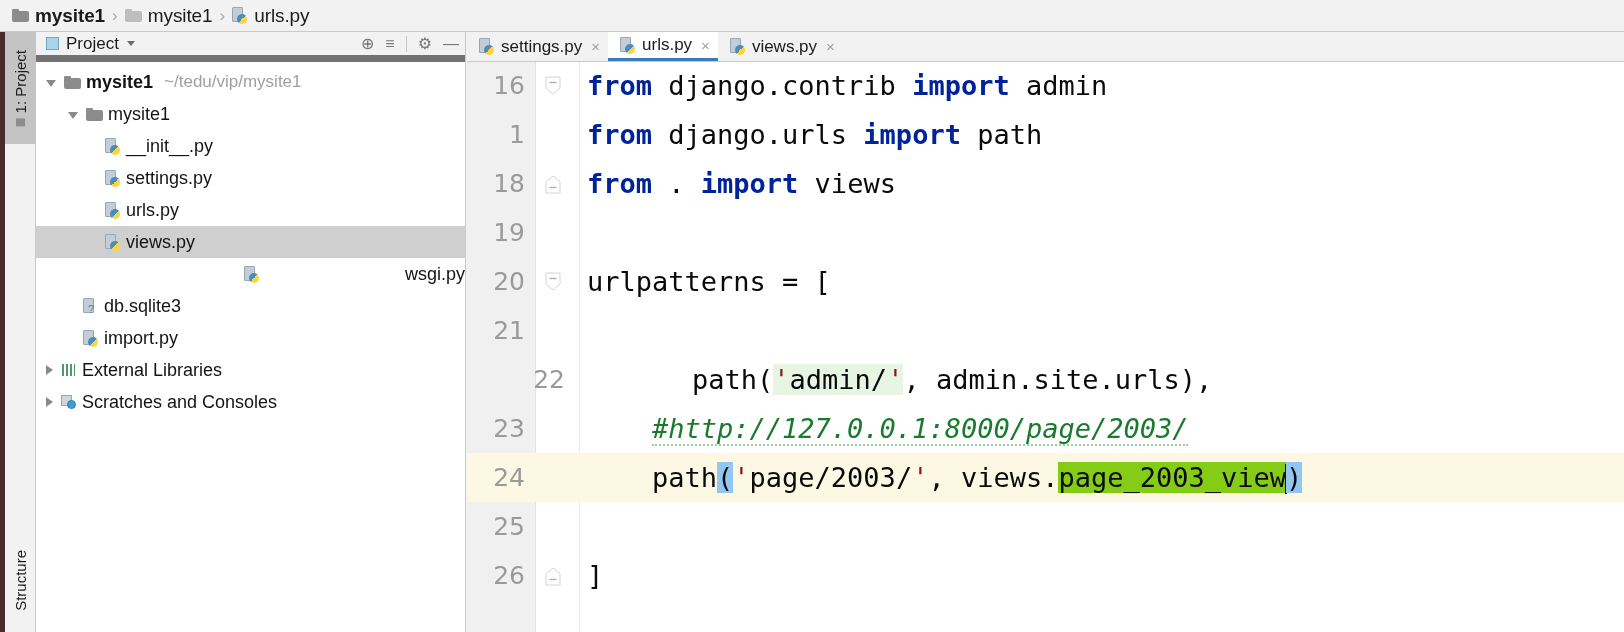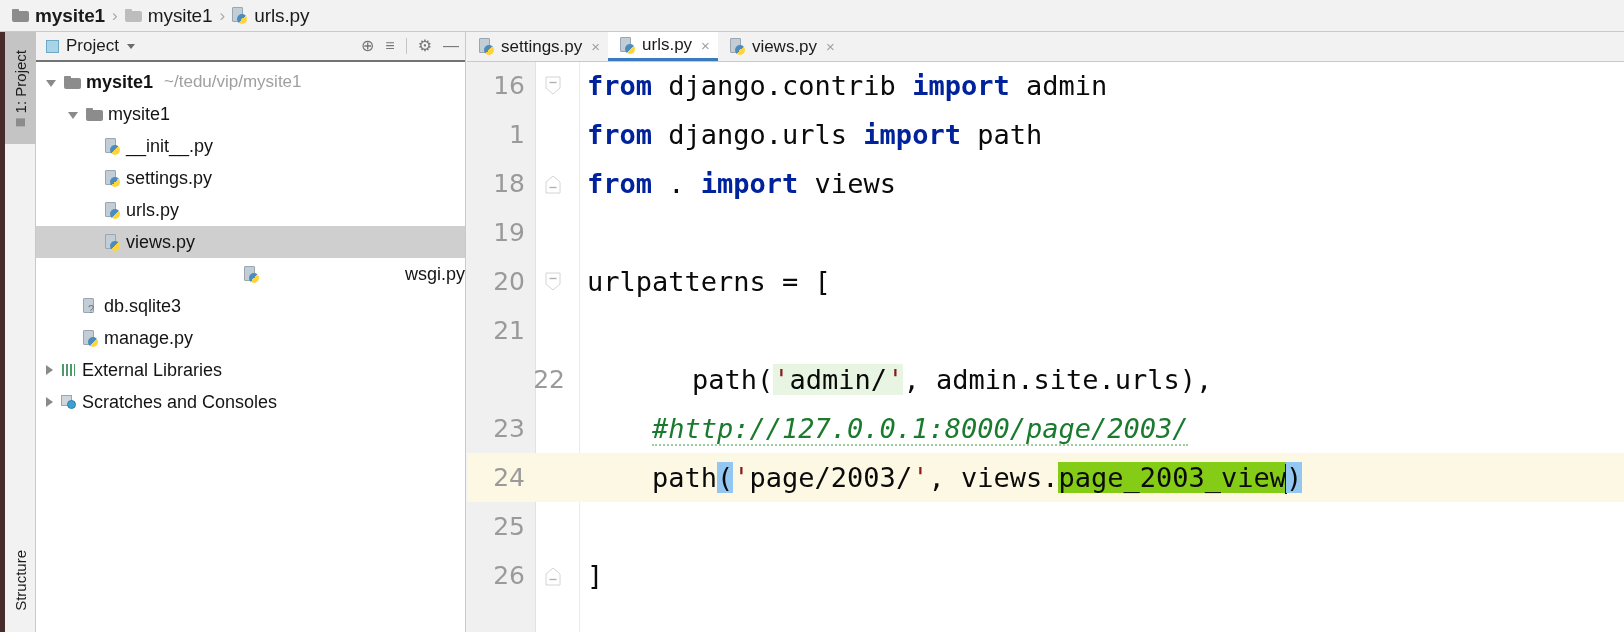--- a/index.html
+++ b/index.html
@@ -140,21 +140,21 @@
   #project-panel {
     position: absolute; left: 36px; top: 32px;
     width: 430px; height: 600px;
     background: #ffffff;
     border-right: 1px solid #c9c9c9;
     box-sizing: border-box;
   }
   #project-header {
     height: 30px; width: 100%;
     background: #f2f2f2;
-    border-bottom: 2px solid #737373;
+    border-bottom: 7px solid #737373;
     display: flex; align-items: center;
     box-sizing: border-box;
     padding: 0 6px 0 10px;
   }
   #project-header-title {
     font-size: 17px; color: #1b1b1b; margin-left: 7px;
   }
   .panel-sq {
     width: 13px; height: 13px; background: #a8d4ea;
     border: 1px solid #6fa8c4; box-sizing: border-box;
@@ -366,21 +366,21 @@
           <span class="tree-label">wsgi.py</span>
         </div>
         <div class="tree-row" style="padding-left: 32px;">
           <span class="tri empty"></span>
           <span class="ico-db" style="margin-left: 4px;"></span>
           <span class="tree-label">db.sqlite3</span>
         </div>
         <div class="tree-row" style="padding-left: 32px;">
           <span class="tri empty"></span>
           <span class="ico-py" style="margin-left: 4px;"></span>
-          <span class="tree-label">manage.py</span>
+          <span class="tree-label">import.py</span>
         </div>
         <div class="tree-row" style="padding-left: 10px;">
           <span class="tri"></span>
           <span class="ico-lib" style="margin-left: 4px;"></span>
           <span class="tree-label">External Libraries</span>
         </div>
         <div class="tree-row" style="padding-left: 10px;">
           <span class="tri"></span>
           <span class="ico-scratch" style="margin-left: 4px;"></span>
           <span class="tree-label">Scratches and Consoles</span>

